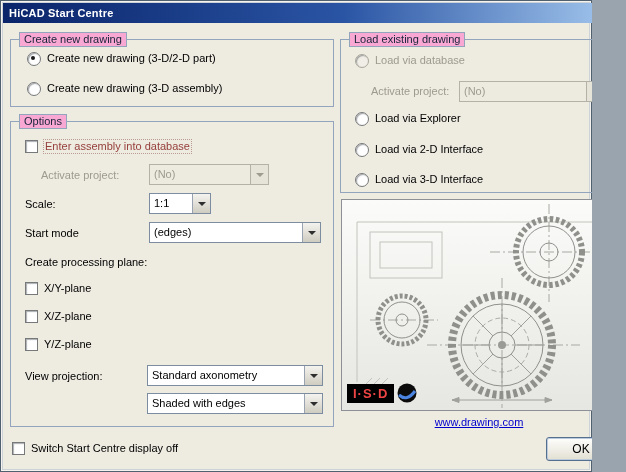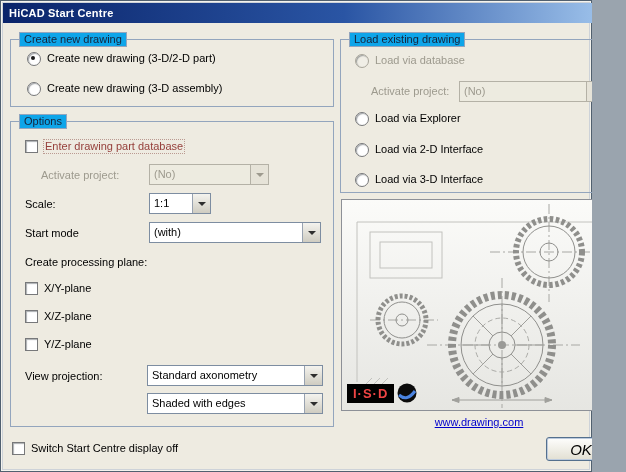--- a/index.html
+++ b/index.html
@@ -6,21 +6,21 @@
   body{font-family:"Liberation Sans",sans-serif;background:#9aa4ae;}
   .dialog{position:relative;width:592px;height:472px;background:#eeebe1;overflow:hidden;
     box-shadow:inset 0 0 0 1px #51606f, inset 0 0 0 2px #f4f3ee, inset 0 0 0 3px #cdd2d8;}
   .titlebar{position:absolute;left:3px;top:3px;width:620px;height:20px;box-sizing:border-box;
     background:linear-gradient(to right,#0a246a 0%,#2a55a4 55%,#a6caf0 100%);
     display:flex;align-items:center;padding:0 3px 0 6px;}
   .title{color:#fff;font-size:11px;font-weight:bold;flex:1;letter-spacing:.2px;}
   .closebtn{width:16px;height:14px;background:#d8d5cc;border:1px solid;border-color:#ffffff #58585a #58585a #ffffff;
     display:flex;align-items:center;justify-content:center;font-size:10px;font-weight:bold;color:#111;line-height:1;cursor:default;}
   .group{position:absolute;border:1px solid #93a5bd;}
-  .gcap{position:absolute;top:-8px;left:8px;background:#0ea5e9;border:1px solid #93a5bd;
+  .gcap{position:absolute;top:-8px;left:8px;background:#f9a8d4;border:1px solid #93a5bd;
     padding:1px 4px;font-size:11px;color:#16233a;line-height:11px;white-space:nowrap;}
   .row{position:absolute;display:flex;gap:6px;}
   .lbl{font-size:11px;color:#000;white-space:nowrap;}
   .lbl.dis{color:#9d9a8e;}
   .lbl.hl{color:#96403c;outline:1px dotted #bb9a91;padding:0 1px;}
   .label{position:absolute;font-size:11px;color:#000;white-space:nowrap;}
   .label.dis{color:#9d9a8e;}
   .radio{width:12px;height:12px;border-radius:50%;background:#fff;border:1px solid #77787a;
     box-shadow:inset 1px 1px 1px rgba(90,95,100,.55);position:relative;flex:0 0 auto;}
   .radio.sel::after{content:"";position:absolute;left:3px;top:3px;width:4px;height:4px;border-radius:50%;background:#1c1c1c;}
@@ -35,23 +35,23 @@
   .combo.dis{background:#edebe0;border-color:#b4b1a6;}
   .combo.dis .val{color:#9d9a8e;}
   .combo.dis .cbtn{background:#e6e3d8;border-left-color:#b4b1a6;}
   .combo.dis .cbtn i{border-top-color:#9d9a8e;}
   .preview{position:absolute;left:341px;top:199px;width:276px;height:212px;border:1px solid #8d9097;
     background:#f2f2ef;box-sizing:border-box;overflow:hidden;}
   .isd{position:absolute;left:5px;bottom:7px;display:flex;align-items:center;gap:3px;}
   .isdtext{background:#000;color:#ef4444;font-size:13px;font-weight:bold;letter-spacing:1px;padding:2px 6px;line-height:15px;}
   .link{position:absolute;left:341px;top:416px;width:276px;text-align:center;font-size:11px;
     color:#0000cc;text-decoration:underline;cursor:pointer;}
-  .okbtn{position:absolute;left:546px;top:437px;width:70px;height:24px;font-size:15px;color:#000;
+  .okbtn{position:absolute;left:546px;top:437px;width:70px;height:24px;font-size:12px;color:#000;
     background:linear-gradient(#fefefd,#e2dfd2);border:1px solid #54708e;border-radius:3px;
-    box-shadow:inset 0 0 0 1px #bccadd;display:flex;align-items:center;justify-content:center;cursor:default;box-sizing:border-box;font-style:italic;}
+    box-shadow:inset 0 0 0 1px #bccadd;display:flex;align-items:center;justify-content:center;cursor:default;box-sizing:border-box;}
 </style>
 </head>
 <body>
 
 <div class="dialog">
 
   <div class="titlebar">
     <span class="title">HiCAD Start Centre</span>
     <span class="closebtn">
         <span>×</span>
@@ -95,42 +95,42 @@
       <span class="radio"></span>
       <span class="lbl">Load via 3-D Interface</span>
     </div>
   </div>
 
   <div class="group" style="left:10px;top:121px;width:322px;height:304px">
     <span class="gcap">Options</span>
 
     <div class="row" style="left:14px;top:18px">
       <span class="checkbox"></span>
-      <span class="lbl hl">Enter drawing part database</span>
+      <span class="lbl hl">Enter assembly into database</span>
     </div>
 
     <span class="label dis" style="left:30px;top:47px">Activate project:</span>
     <div class="combo dis" style="left:138px;top:42px;width:120px">
       <span class="val">(No)</span>
       <span class="cbtn">
           <i></i>
         </span>
     </div>
 
     <span class="label" style="left:14px;top:76px">Scale:</span>
     <div class="combo" style="left:138px;top:71px;width:62px">
       <span class="val">1:1</span>
       <span class="cbtn">
           <i></i>
         </span>
     </div>
 
     <span class="label" style="left:14px;top:105px">Start mode</span>
     <div class="combo" style="left:138px;top:100px;width:172px">
-      <span class="val">(with)</span>
+      <span class="val">(edges)</span>
       <span class="cbtn">
           <i></i>
         </span>
     </div>
 
     <span class="label" style="left:14px;top:134px">Create processing plane:</span>
 
     <div class="row" style="left:14px;top:160px">
       <span class="checkbox"></span>
       <span class="lbl">X/Y-plane</span>

